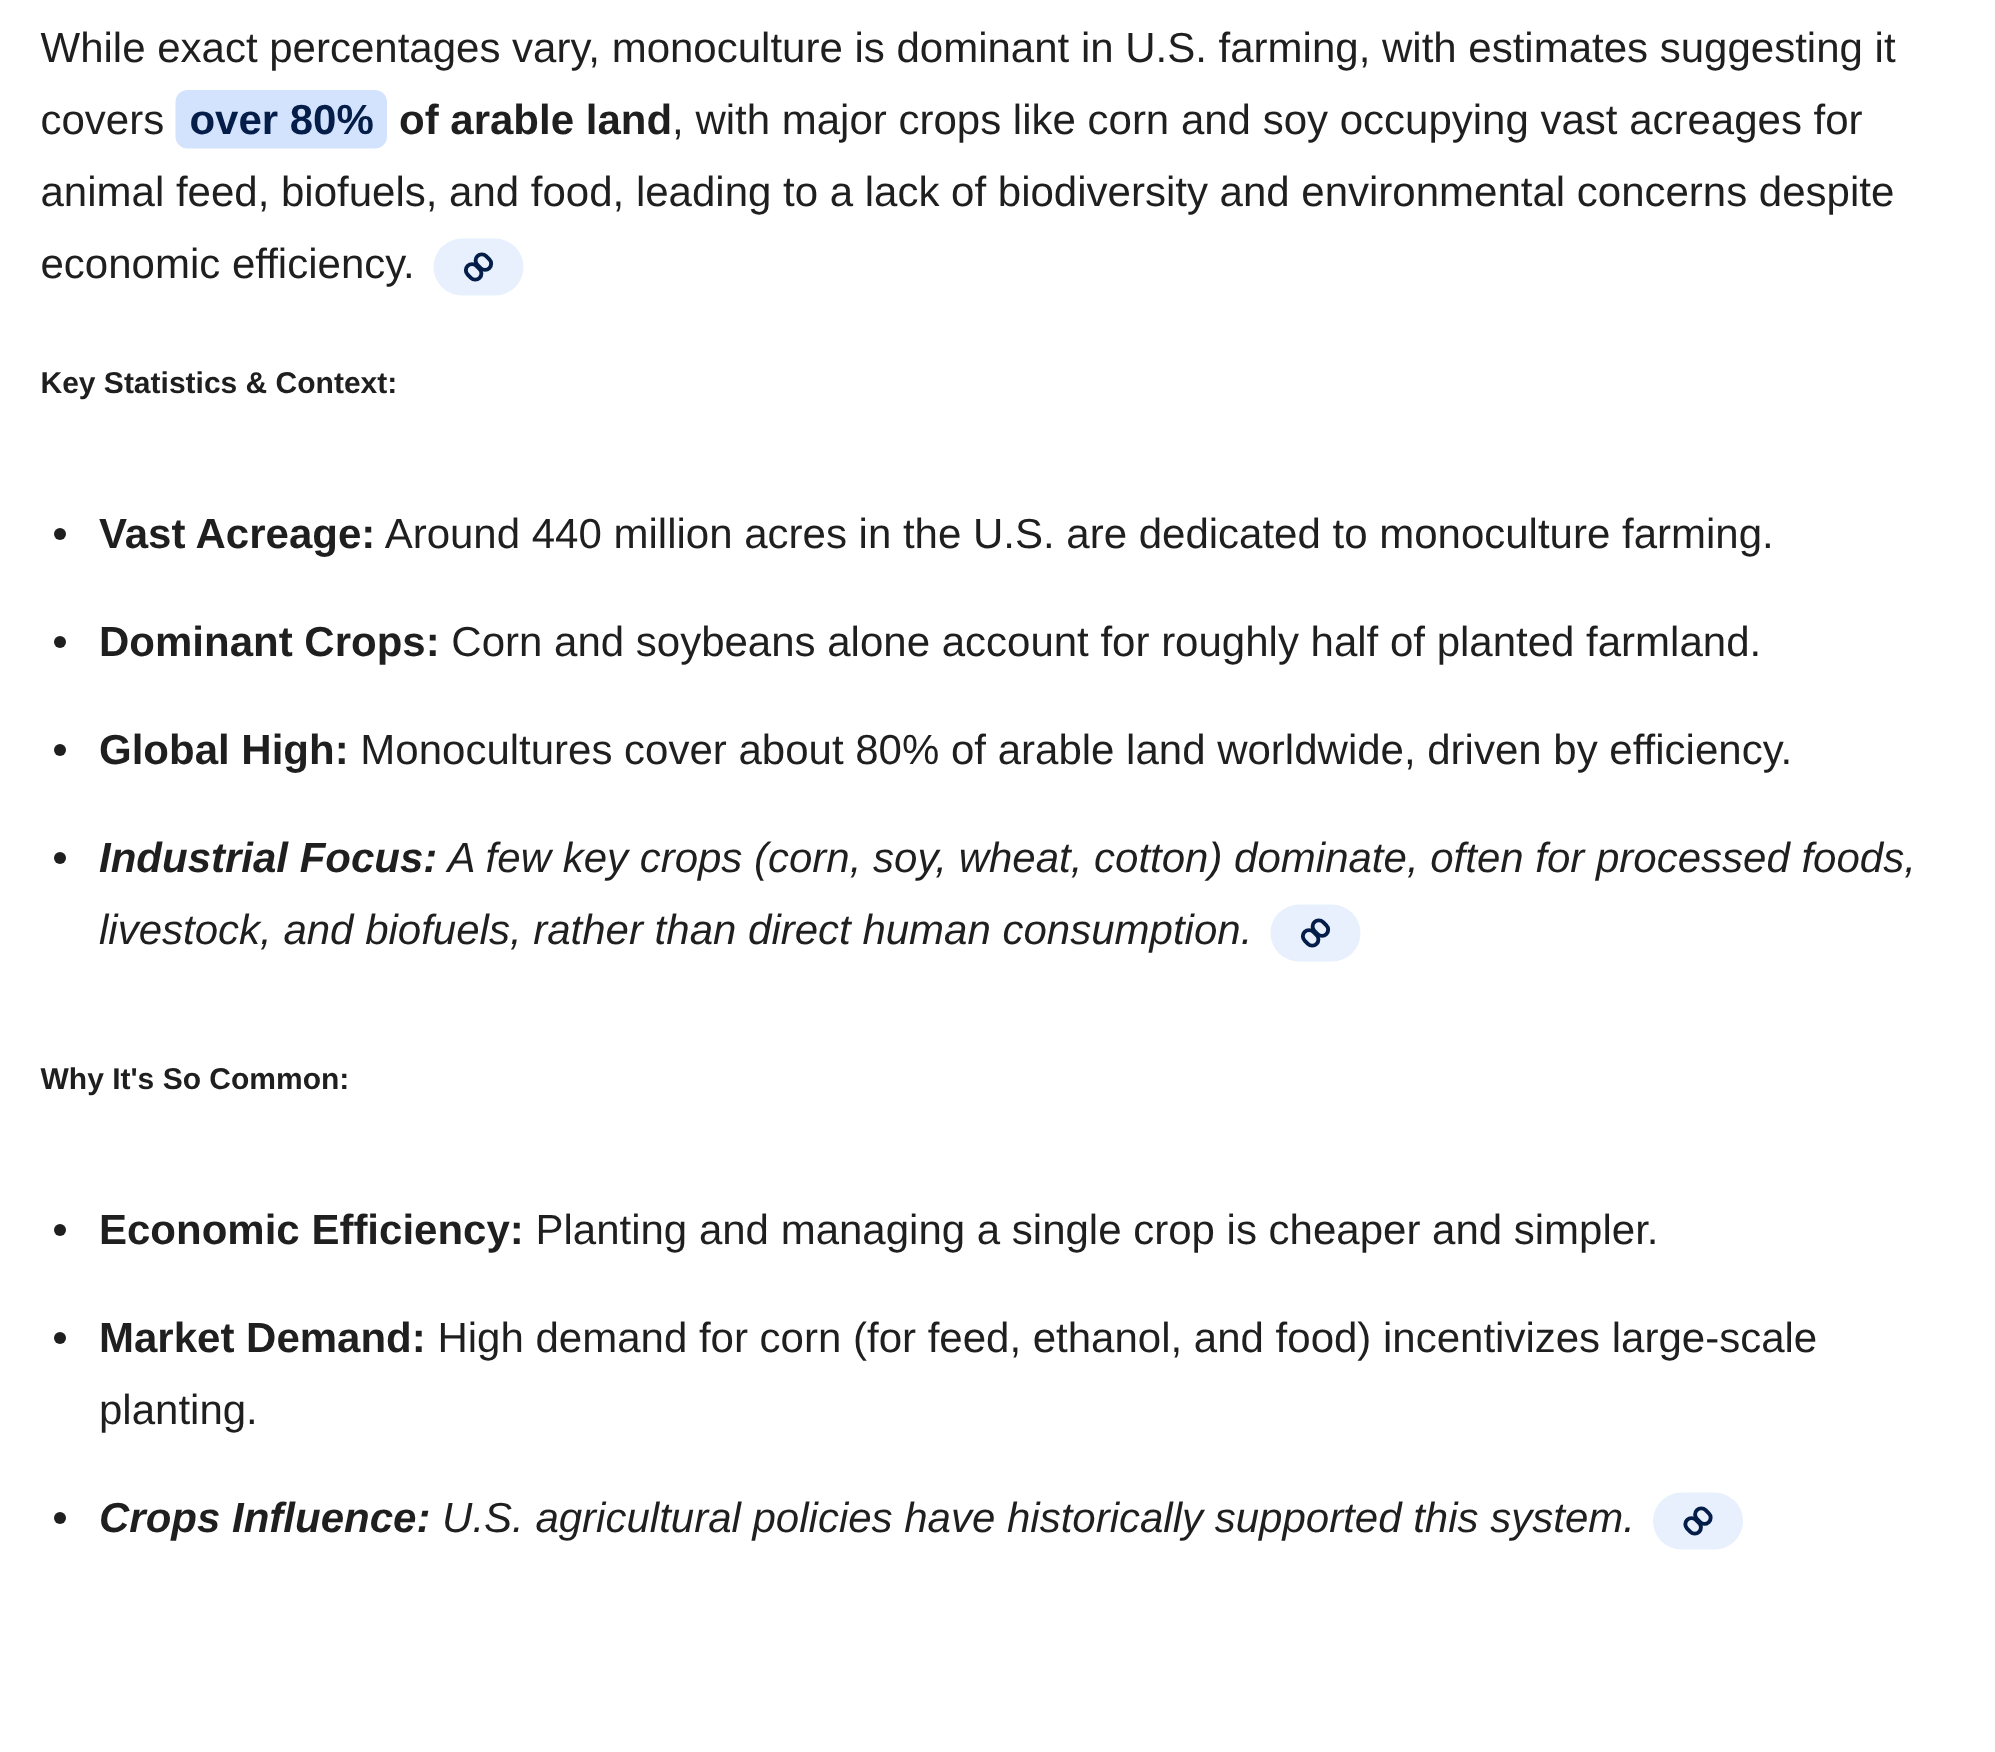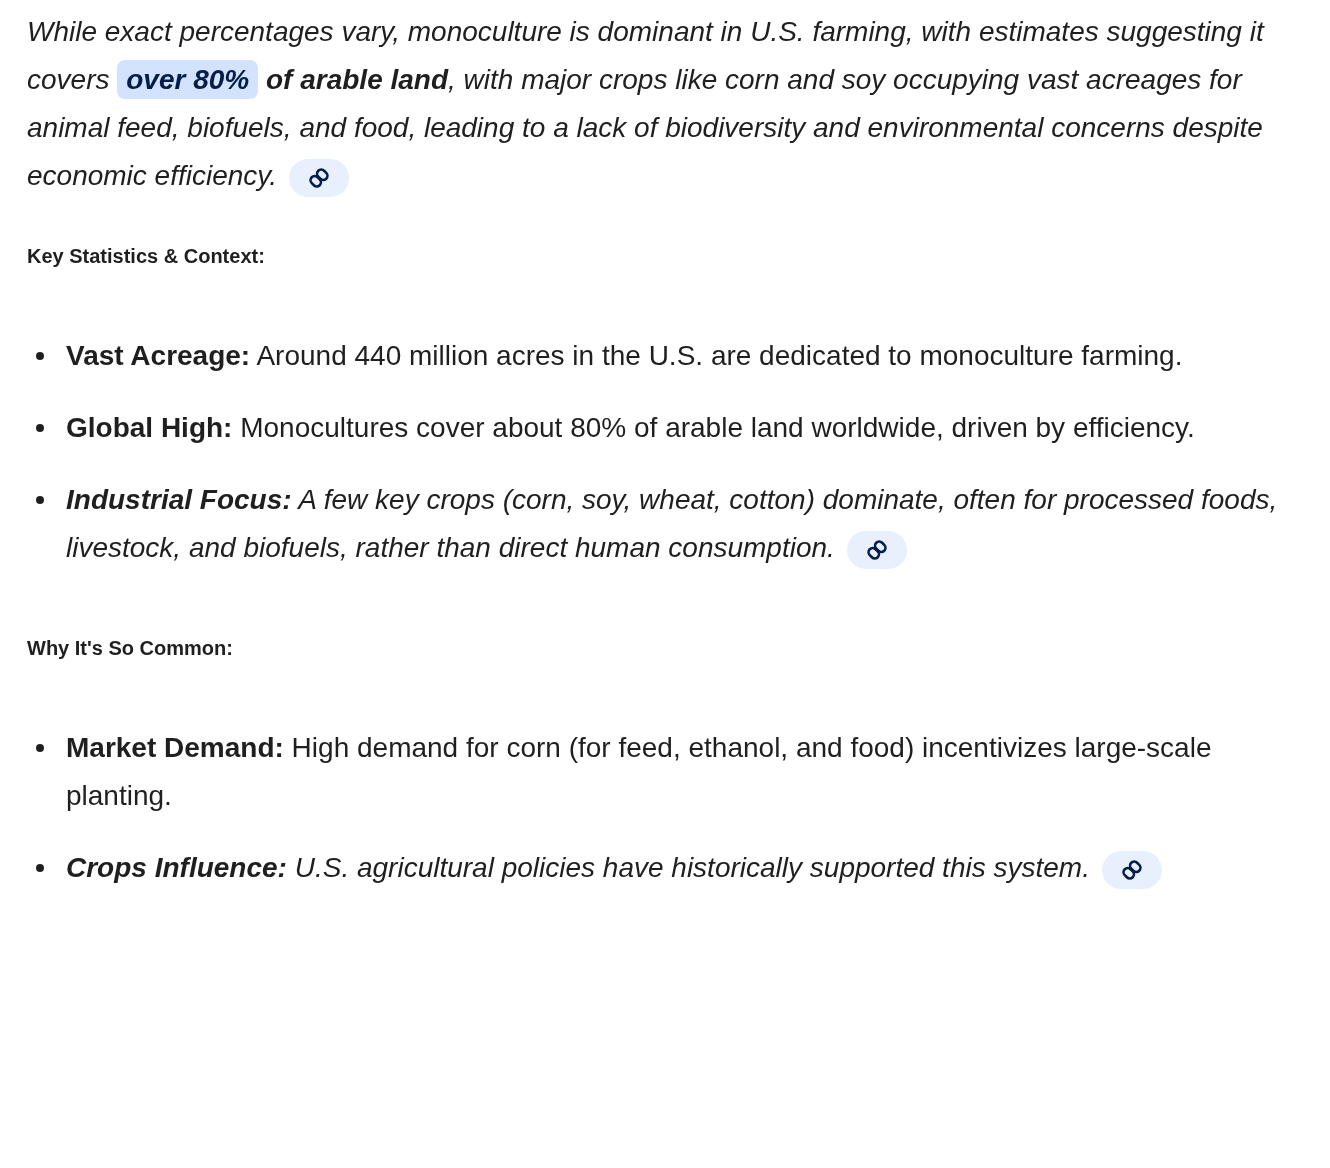--- a/index.html
+++ b/index.html
@@ -16,21 +16,21 @@
     width: 1330px;
     height: 1168px;
     overflow: hidden;
     background: var(--page-bg);
     color: var(--text-color);
     font-family: "Liberation Sans", sans-serif;
     font-size: 28px;
     line-height: 48px;
     padding: 8px 40px 0 27px;
   }
-  p.intro { margin: 0; font-style: italic; }
+  p.intro { margin: 0; }
   h3 {
     font-size: 20px;
     line-height: 48px;
     font-weight: 700;
     margin: 32px 0;
   }
   ul {
     list-style: none;
     margin: 52px 0;
     padding: 0;
@@ -86,34 +86,36 @@
             <rect x="5.2" y="9.8" width="7.6" height="10.4" rx="3.8" transform="rotate(-45 9 15)"></rect>
             <rect x="11.2" y="3.8" width="7.6" height="10.4" rx="3.8" transform="rotate(-45 15 9)"></rect>
           </g>
         </svg>
       </button></p>
 
   <h3>Key Statistics &amp; Context:</h3>
 
   <ul>
     <li><strong>Vast Acreage:</strong><span> Around 440 million acres in the U.S. are dedicated to monoculture farming.</span></li>
+    <li><strong>Dominant Crops:</strong><span> Corn and soybeans alone account for roughly half of planted farmland.</span></li>
     <li><strong>Global High:</strong><span> Monocultures cover about 80% of arable land worldwide, driven by efficiency.</span></li>
     <li><strong>Industrial Focus:</strong><span> A few key crops (corn, soy, wheat, cotton) dominate, often for processed foods, livestock, and biofuels, rather than direct human consumption.</span><button class="chip">
           <svg width="26" height="26" viewBox="0 0 24 24">
             <g fill="none" stroke="var(--chip-icon)" stroke-width="2.4">
               <rect x="5.2" y="9.8" width="7.6" height="10.4" rx="3.8" transform="rotate(-45 9 15)"></rect>
               <rect x="11.2" y="3.8" width="7.6" height="10.4" rx="3.8" transform="rotate(-45 15 9)"></rect>
             </g>
           </svg>
         </button></li>
   </ul>
 
   <h3>Why It's So Common:</h3>
 
   <ul>
+    <li><strong>Economic Efficiency:</strong><span> Planting and managing a single crop is cheaper and simpler.</span></li>
     <li><strong>Market Demand:</strong><span> High demand for corn (for feed, ethanol, and food) incentivizes large-scale planting.</span></li>
     <li><strong>Crops Influence:</strong><span> U.S. agricultural policies have historically supported this system.</span><button class="chip">
           <svg width="26" height="26" viewBox="0 0 24 24">
             <g fill="none" stroke="var(--chip-icon)" stroke-width="2.4">
               <rect x="5.2" y="9.8" width="7.6" height="10.4" rx="3.8" transform="rotate(-45 9 15)"></rect>
               <rect x="11.2" y="3.8" width="7.6" height="10.4" rx="3.8" transform="rotate(-45 15 9)"></rect>
             </g>
           </svg>
         </button></li>
   </ul>

